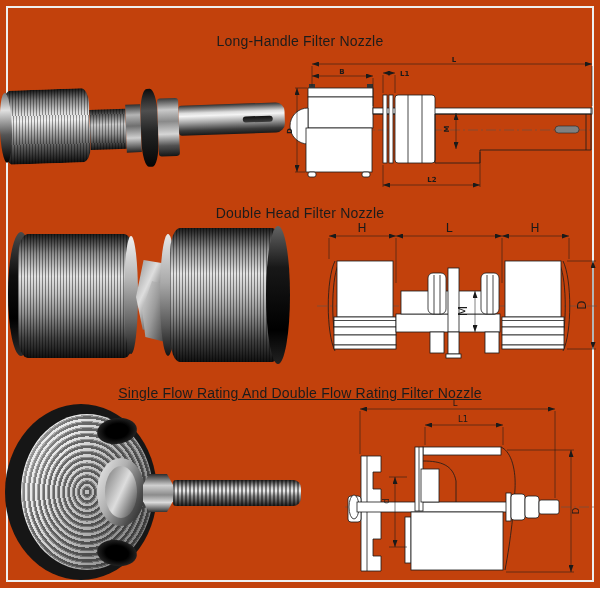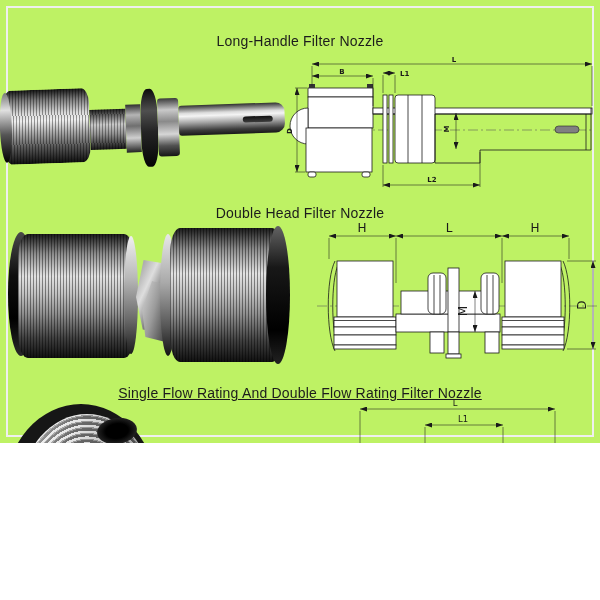--- a/index.html
+++ b/index.html
@@ -1,16 +1,16 @@
 <!DOCTYPE html>
 <html><head>
 <meta charset="utf-8">
 <style>
   html,body{margin:0;padding:0;background:#fff;}
-  .page{position:relative;width:600px;height:443px;background:#bef264;overflow:hidden;
+  .page{position:relative;width:600px;height:588px;background:#c2410c;overflow:hidden;
         font-family:"Liberation Sans",sans-serif;color:#1c1c1c;}
   .frame{position:absolute;inset:6px;border:2px solid #efefef;pointer-events:none;}
   .title{position:absolute;left:0;right:0;text-align:center;font-size:14px;color:#1c1c1c;letter-spacing:.2px;}
   .photo{position:absolute;}
   .photo div{position:absolute;}
   .drawing{position:absolute;}
   svg{display:block;}
   .ln{stroke:#1a1a1a;stroke-width:.8;fill:none;}
   .fw{fill:#fff;stroke:#1a1a1a;stroke-width:.8;}
   .dim{stroke:#1a1a1a;stroke-width:.55;fill:none;}

